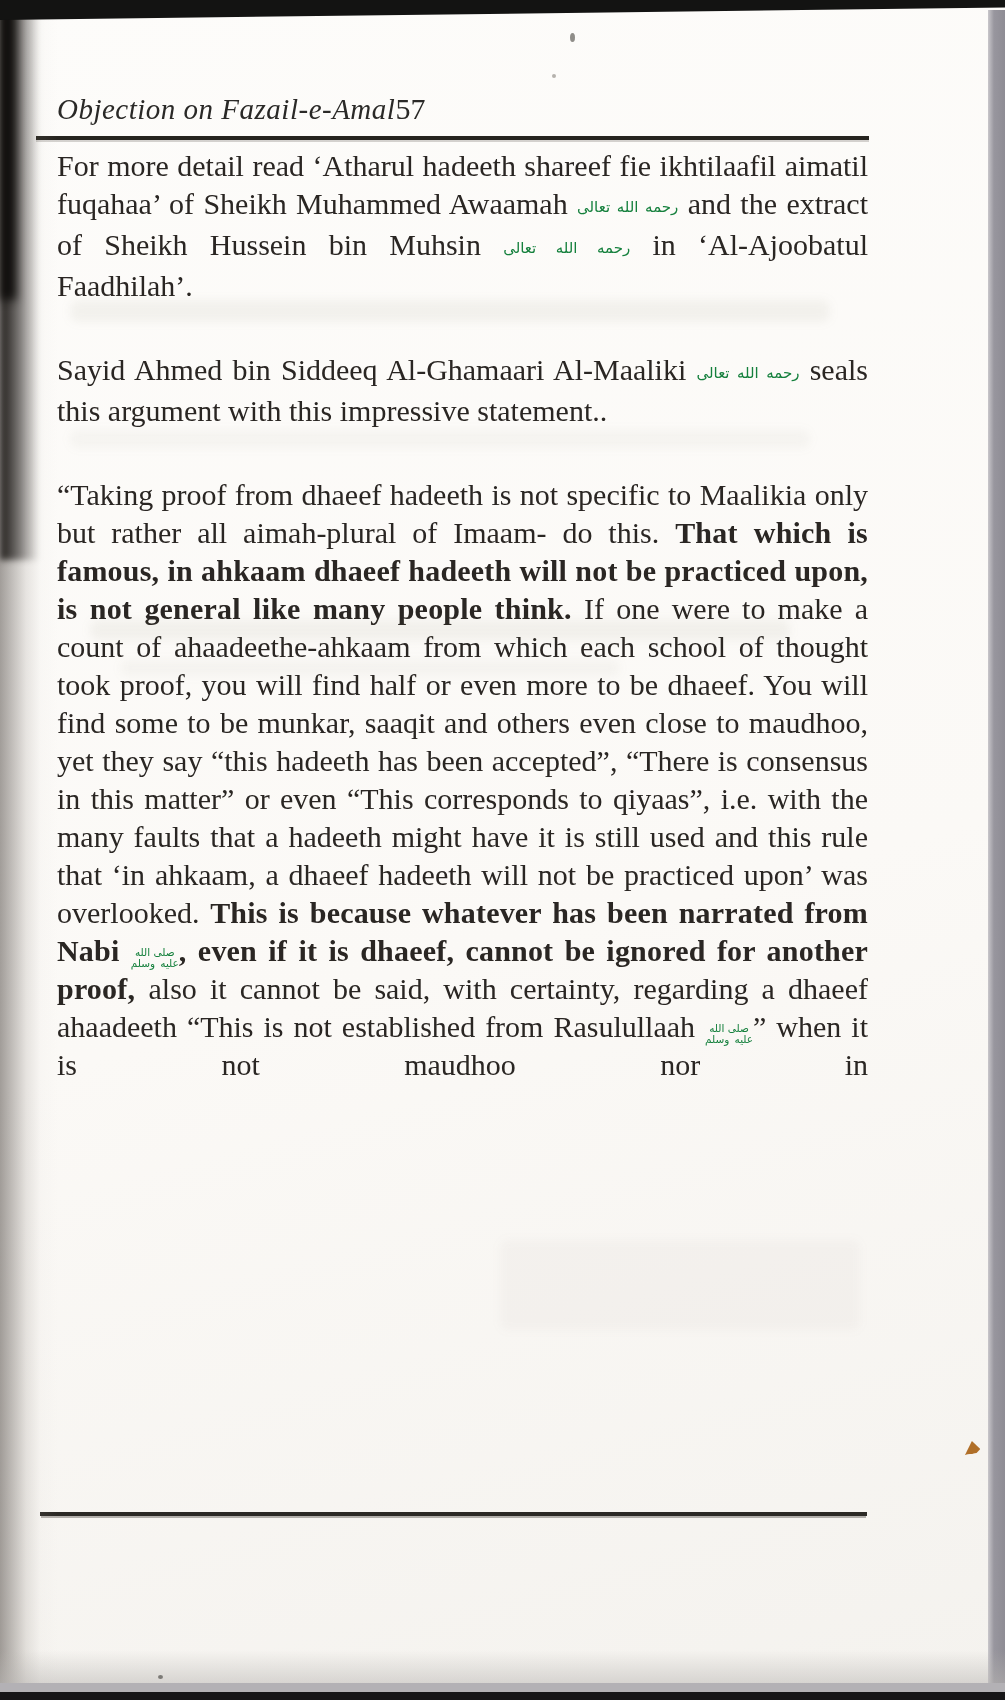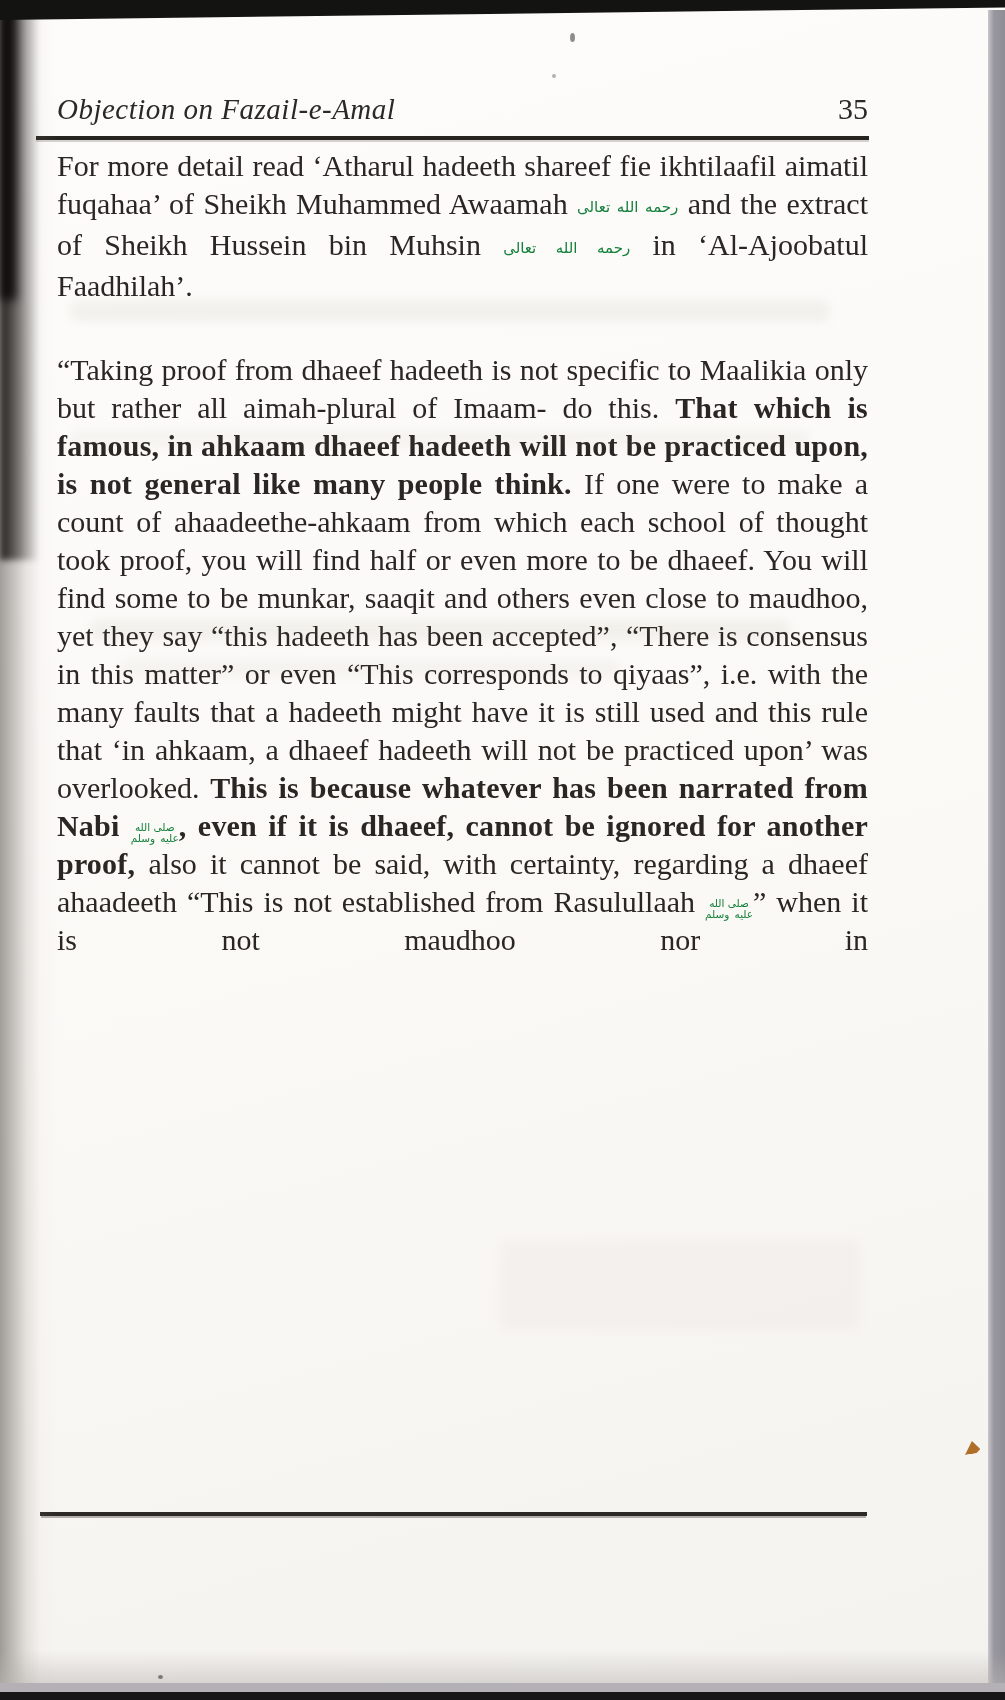--- a/index.html
+++ b/index.html
@@ -6,21 +6,21 @@
   body{
     width:1005px;height:1700px;position:relative;overflow:hidden;
     background:#f7f5f2;
     font-family:"Liberation Serif","DejaVu Serif",serif;
   }
   .page-bg{position:absolute;inset:0;
     background:linear-gradient(165deg,#fdfcfa 0%,#fbf9f6 55%,#f4f2ee 100%);}
 
   
   .header{position:absolute;top:92px;left:57px;width:811px;
-    display:flex;justify-content:space-between;align-items:baseline;
+    display:flex;align-items:baseline;
     font-size:29px;color:#2a2927;}
   .title{font-style:italic;letter-spacing:.5px;}
   .pagenum{font-size:30px;}
   .header-rule{position:absolute;top:136px;left:36px;width:833px;height:4px;
     background:#26241f;box-shadow:0 2px 0 rgba(90,84,78,.25);}
 
   
   .content{position:absolute;top:147px;left:57px;width:811px;
     font-size:30px;line-height:38px;color:#2a2623;text-align:justify;}
   .para{margin:0 0 46px 0;}
@@ -64,26 +64,27 @@
   .ink{position:absolute;left:964px;top:1441px;width:16px;height:13px;background:#b06f28;
     clip-path:polygon(0 100%,55% 0,100% 70%,70% 100%);transform:rotate(-8deg);}
 </style>
 </head>
 <body>
 
 <div class="page-bg"></div>
 
 <div class="header">
   <span class="title">Objection on Fazail-e-Amal</span>
-  <span class="pagenum">35</span>
+  <span class="pagenum">57</span>
 </div>
 <div class="header-rule"></div>
 
 <div class="content">
   <p class="para"><span>For more detail read ‘Atharul hadeeth shareef fie ikhtilaafil aimatil fuqahaa’ of Sheikh Muhammed Awaamah </span><span class="ar ar-rah">رحمه الله تعالى</span><span> and the extract of Sheikh Hussein bin Muhsin </span><span class="ar ar-rah">رحمه الله تعالى</span><span> in ‘Al-Ajoobatul Faadhilah’.</span></p>
+  <p class="para"><span>Sayid Ahmed bin Siddeeq Al-Ghamaari Al-Maaliki </span><span class="ar ar-rah">رحمه الله تعالى</span><span> seals this argument with this impressive statement..</span></p>
   <p class="para justify-last"><span>“Taking proof from dhaeef hadeeth is not specific to Maalikia only but rather all aimah-plural of Imaam- do this. </span><span class="b">That which is famous, in ahkaam dhaeef hadeeth will not be practiced upon, is not general like many people think. </span><span>If one were to make a count of ahaadeethe-ahkaam from which each school of thought took proof, you will find half or even more to be dhaeef. You will find some to be munkar, saaqit and others even close to maudhoo, yet they say “this hadeeth has been accepted”, “There is consensus in this matter” or even “This corresponds to qiyaas”, i.e. with the many faults that a hadeeth might have it is still used and this rule that ‘in ahkaam, a dhaeef hadeeth will not be practiced upon’ was overlooked. </span><span class="b">This is because whatever has been narrated from Nabi </span><span class="ar ar-saw">صلى الله عليه وسلم</span><span class="b">, even if it is dhaeef, cannot be ignored for another proof, </span><span>also it cannot be said, with certainty, regarding a dhaeef ahaadeeth “This is not established from Rasulullaah </span><span class="ar ar-saw">صلى الله عليه وسلم</span><span>” when it is not maudhoo nor in</span></p>
 </div>
 
 <div class="footer-rule"></div>
 
 <div class="smudge s1"></div>
 <div class="smudge s2"></div>
 <div class="smudge s3"></div>
 <div class="smudge s4"></div>
 <div class="smudge s5"></div>

